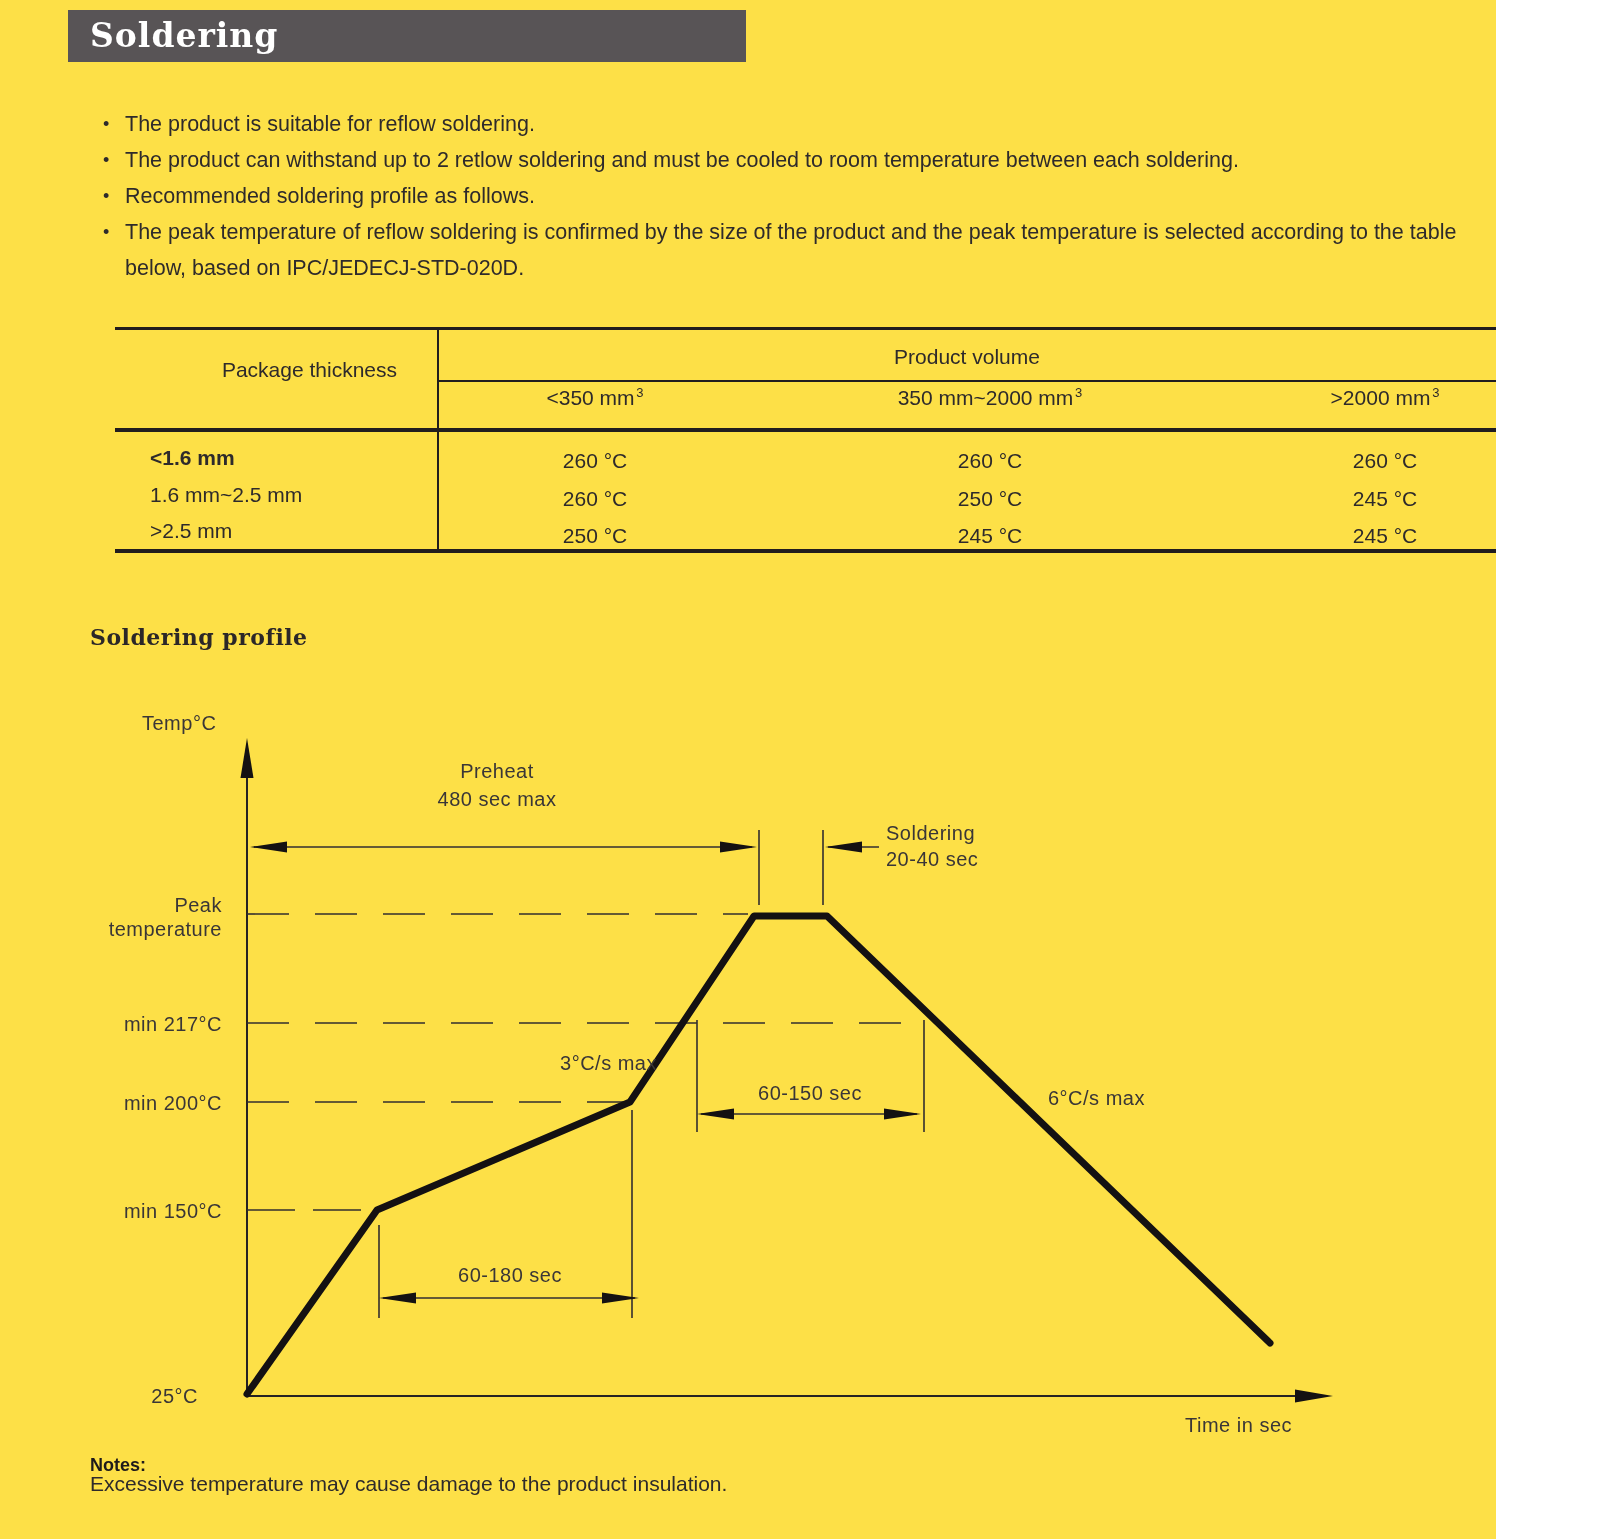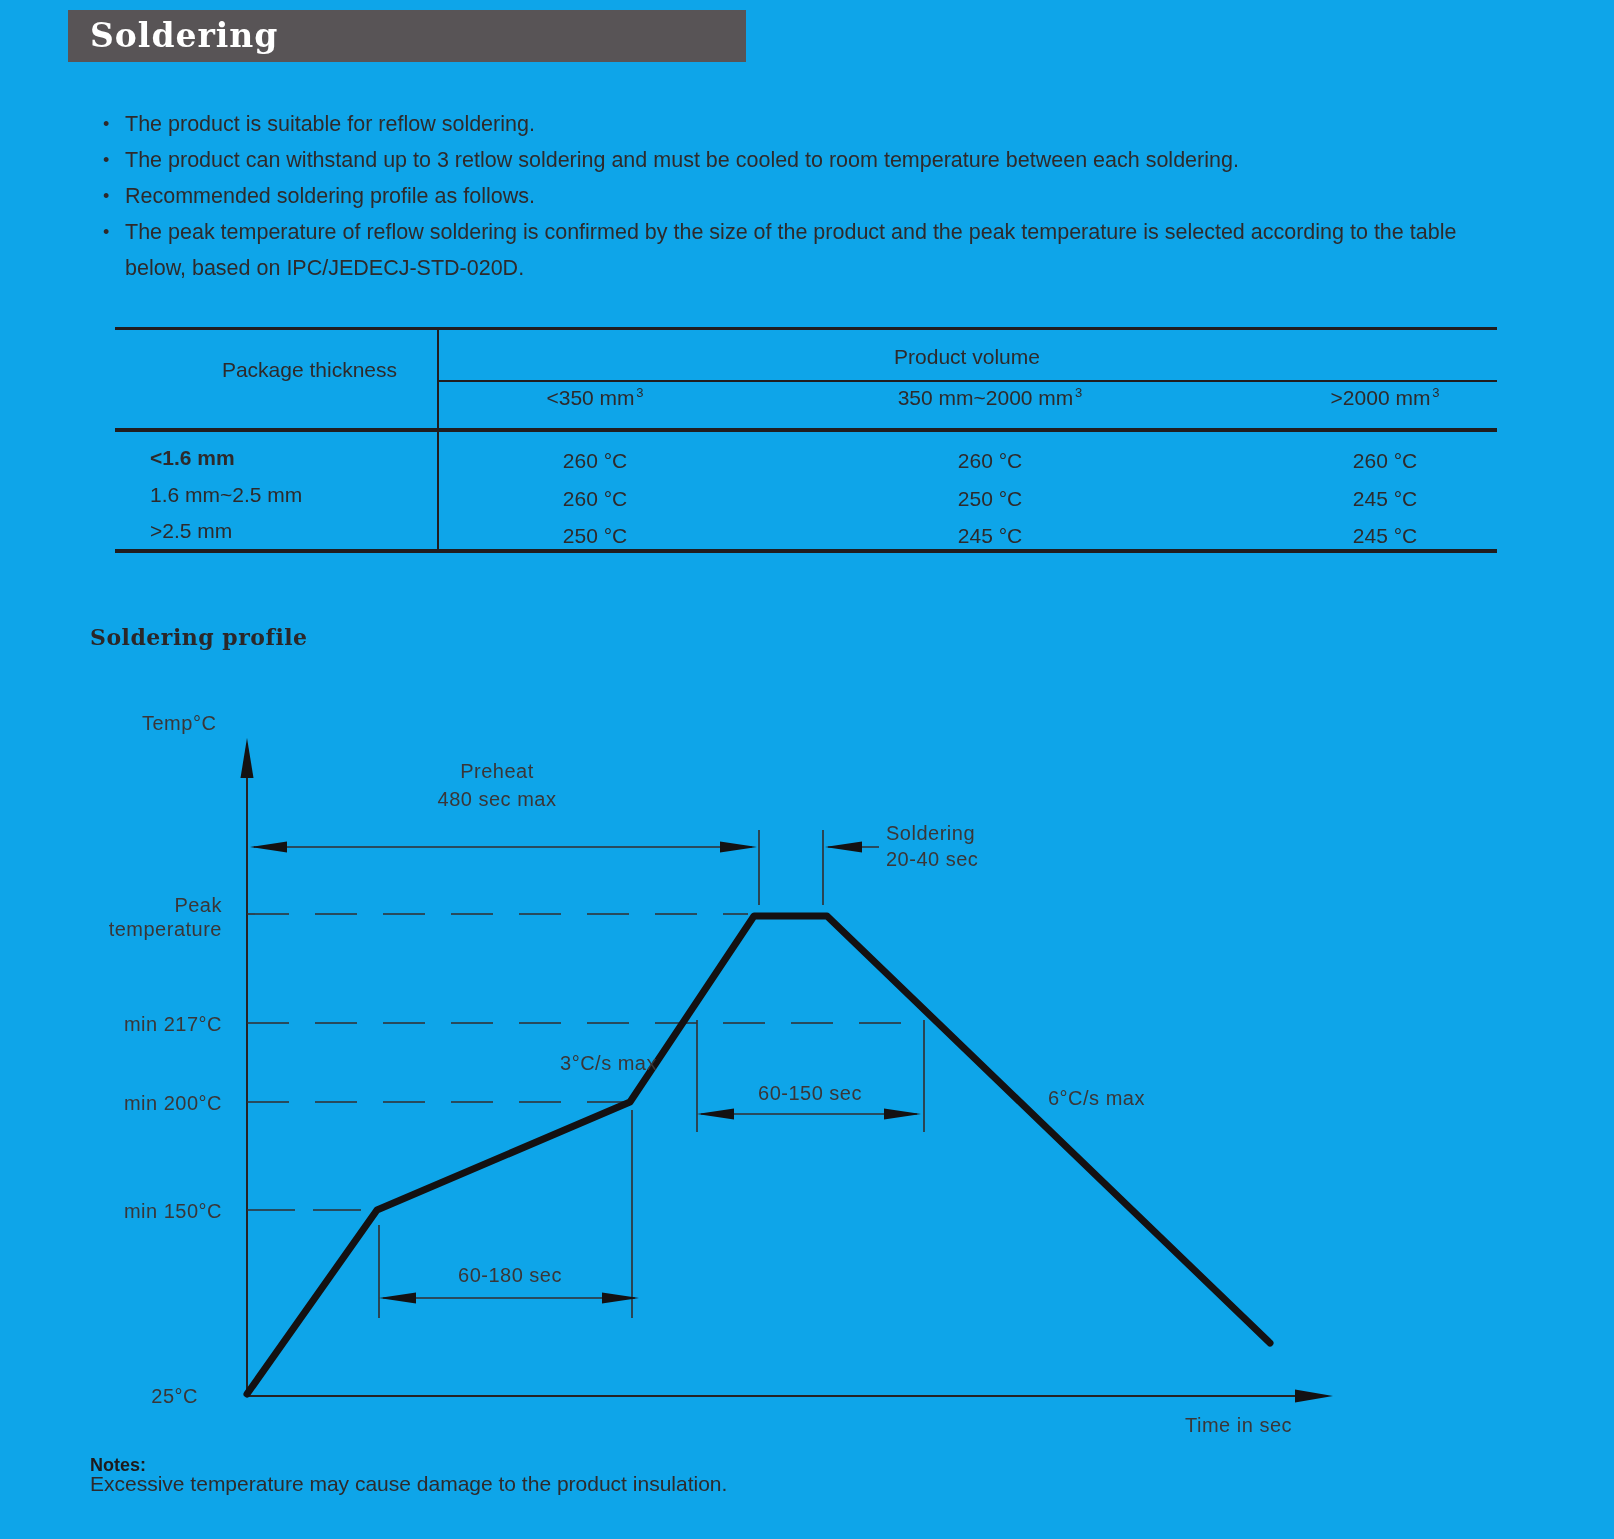--- a/index.html
+++ b/index.html
@@ -1,16 +1,16 @@
 <!DOCTYPE html>
 <html><head>
 <meta charset="utf-8">
 <style>
   html,body{margin:0;padding:0;background:#ffffff;}
-  #page{position:relative;width:1614px;height:1539px;background:#0ea5e9;overflow:hidden;
+  #page{position:relative;width:1496px;height:1539px;background:#fde047;overflow:hidden;
         font-family:"Liberation Sans",sans-serif;color:#322e2f;}
 
   
   .title-bar{position:absolute;left:68px;top:10px;width:678px;height:52px;background:#585456;}
   .title-bar h1{margin:0;padding:6px 0 0 22px;font-family:"DejaVu Serif","Liberation Serif",serif;
         font-weight:bold;font-size:33px;color:#ffffff;letter-spacing:1px;}
 
   
   .bullets{position:absolute;left:103px;top:106px;width:1375px;}
   .bullet-row{display:flex;font-size:21.5px;line-height:36px;color:#2e2a2b;}
@@ -52,21 +52,21 @@
     <h1>Soldering</h1>
   </div>
 
   <div class="bullets">
     <div class="bullet-row">
       <span class="dot">•</span>
       <span>The product is suitable for reflow soldering.</span>
     </div>
     <div class="bullet-row">
       <span class="dot">•</span>
-      <span>The product can withstand up to 3 retlow soldering and must be cooled to room temperature between each soldering.</span>
+      <span>The product can withstand up to 2 retlow soldering and must be cooled to room temperature between each soldering.</span>
     </div>
     <div class="bullet-row">
       <span class="dot">•</span>
       <span>Recommended soldering profile as follows.</span>
     </div>
     <div class="bullet-row">
       <span class="dot">•</span>
       <span>The peak temperature of reflow soldering is confirmed by the size of the product and the peak temperature is selected according to the table below, based on IPC/JEDECJ-STD-020D.</span>
     </div>
   </div>

